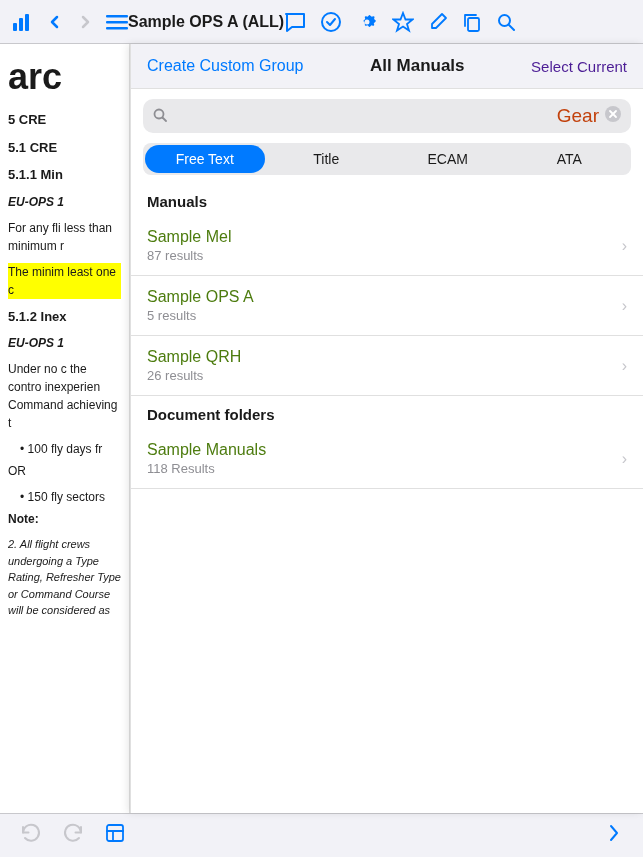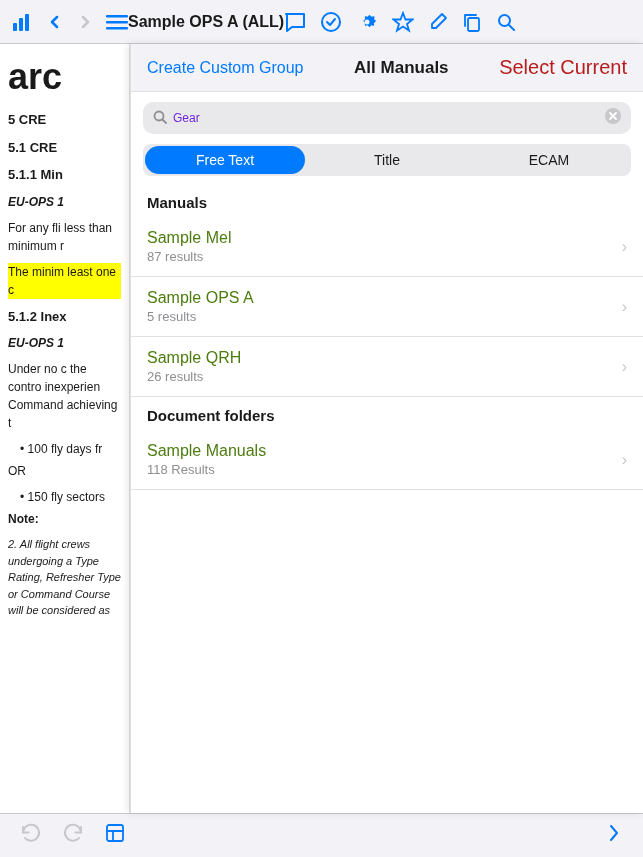--- a/index.html
+++ b/index.html
@@ -122,22 +122,22 @@
       font-size: 16px;
       font-weight: 400;
       cursor: pointer;
     }
     .dropdown-title {
       font-size: 17px;
       font-weight: 600;
       color: #1a1a1a;
     }
     .select-current-btn {
-      color: #b91c1c;
-      font-size: 20px;
+      color: #4c1d95;
+      font-size: 15px;
       font-weight: 400;
       cursor: pointer;
     }
 
     
     .search-bar {
       display: flex;
       align-items: center;
       background: #e9e9eb;
       margin: 10px 12px;
@@ -145,24 +145,25 @@
       padding: 6px 10px;
       gap: 6px;
     }
     .search-icon {
       color: #8e8e93;
       font-size: 14px;
     }
     .search-input {
       border: none;
       background: transparent;
-      font-size: 12px;
-      color: #6d28d9;
+      font-size: 19px;
+      color: #c2410c;
       outline: none;
       flex: 1;
+      text-align: right;
     }
     .search-input::placeholder {
       color: #8e8e93;
     }
     .clear-btn {
       color: #8e8e93;
       font-size: 16px;
       cursor: pointer;
     }
 
@@ -371,20 +372,21 @@
           <line x1="5" y1="5" x2="11" y2="11" stroke="white" stroke-width="1.8" stroke-linecap="round"></line>
           <line x1="11" y1="5" x2="5" y2="11" stroke="white" stroke-width="1.8" stroke-linecap="round"></line>
         </svg>
       </span>
     </div>
 
     <div class="tab-bar">
       <div class="tab-item active">Free Text</div>
       <div class="tab-item">Title</div>
       <div class="tab-item">ECAM</div>
+      <div class="tab-item">ATA</div>
     </div>
 
     <div class="results-list">
 
       <div class="section-header">Manuals</div>
 
       <div class="result-item">
         <div class="result-text">
           <div class="result-name">Sample Mel</div>
           <div class="result-count">87 results</div>

